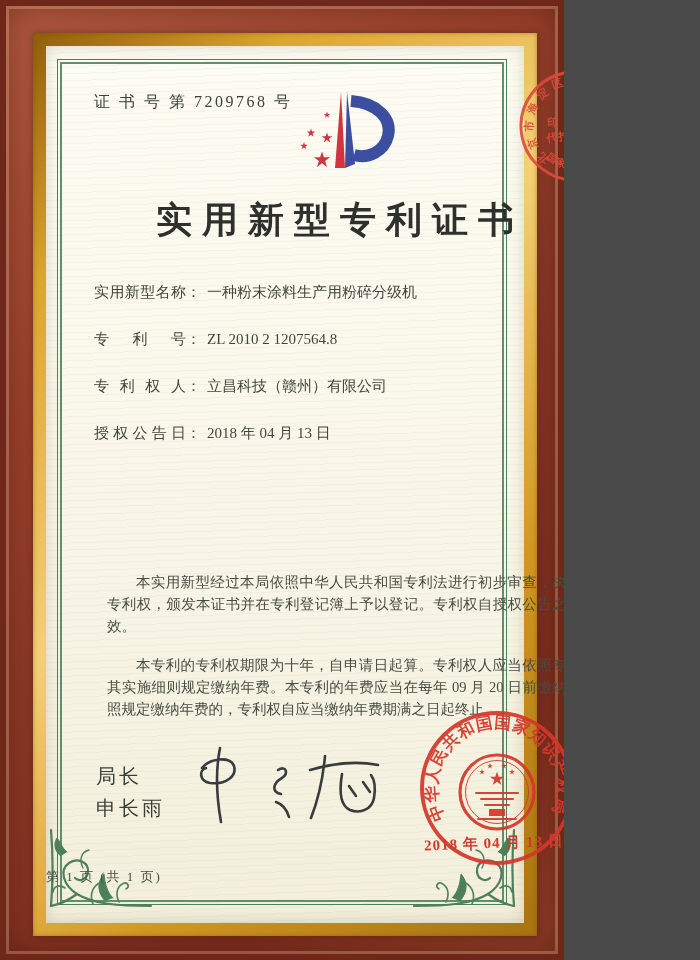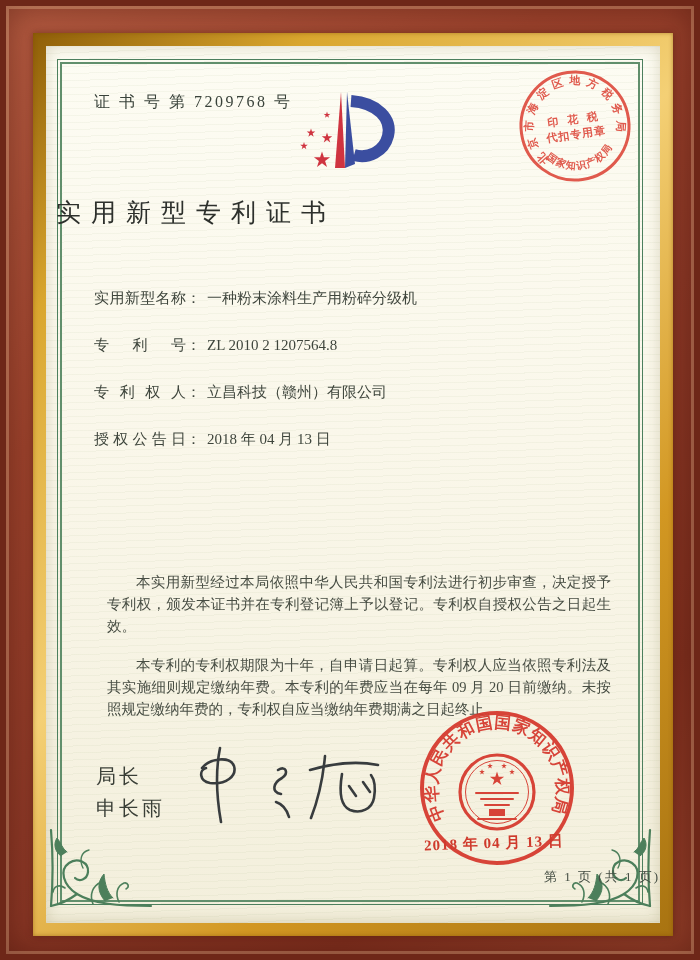--- a/index.html
+++ b/index.html
@@ -1,16 +1,16 @@
 <!DOCTYPE html>
 <html><head>
 <meta charset="utf-8">
 <style>
   html,body{margin:0;padding:0;background:#4a4a4a;}
-  .stage{position:relative;width:700px;height:960px;overflow:hidden;
+  .stage{position:relative;width:564px;height:960px;overflow:hidden;
          font-family:"Liberation Serif","DejaVu Serif",serif;}
   
   .frame-wood{position:absolute;inset:0;
     background:linear-gradient(140deg,#b25a40 0%,#9a422c 30%,#8a3826 55%,#7d2f1e 80%,#8f3d28 100%);
     border:6px solid #6e2718;box-sizing:border-box;
     box-shadow:inset 0 0 0 3px rgba(255,215,170,.28), inset 0 0 34px rgba(55,8,0,.45);}
   .frame-gold{position:absolute;left:33px;top:33px;right:27px;bottom:24px;
     background:linear-gradient(135deg,#8f5f08 0%,#d9a62e 18%,#f4d075 45%,#d29722 72%,#a87311 100%);
     box-shadow:0 0 7px rgba(60,20,0,.45), inset 0 0 4px rgba(120,70,0,.5);}
   .paper{position:absolute;inset:13px;
@@ -20,38 +20,38 @@
     box-shadow:inset 0 0 16px rgba(130,115,60,.28);}
   
   .gborder{position:absolute;left:11px;top:13px;right:17px;bottom:18px;border:1px solid #4c7f5d;}
   .gborder-in{position:absolute;inset:2px;border:2px solid #618f6c;}
   .flourish{position:absolute;color:#4c7f5b;}
   .flourish.bl{left:3px;top:780px;}
   .flourish.br{right:8px;top:780px;transform:scaleX(-1);}
   
   .certno{position:absolute;left:48px;top:46px;font-size:16px;letter-spacing:2.5px;color:#39423a;}
   .logo{position:absolute;left:248px;top:42px;}
-  .title{position:absolute;left:0;right:0;top:150px;text-align:left;font-size:25px;
-         font-weight:400;letter-spacing:10px;text-indent:10px;color:#2d302c;}
+  .title{position:absolute;left:0;right:0;top:150px;text-align:right;font-size:36px;
+         font-weight:700;letter-spacing:10px;text-indent:10px;color:#2d302c;}
   .fields{position:absolute;left:48px;top:236px;display:flex;flex-direction:column;gap:27px;
-          font-size:15px;line-height:20px;color:#3e453c;margin-top:6px;}
+          font-size:15px;line-height:20px;color:#3e453c;}
   .frow{white-space:nowrap;}
   .flabel{display:inline-block;width:92px;text-align:justify;text-align-last:justify;vertical-align:top;}
   .fcolon{display:inline-block;margin-right:6px;}
   .paras{position:absolute;left:44px;top:508px;width:538px;font-size:14.5px;line-height:22px;
          text-align:justify;color:#474d43;}
   .paras p{margin:17px;text-indent:2em;}
   .signer{position:absolute;left:50px;top:714px;font-size:20px;line-height:32px;
           letter-spacing:3px;color:#3a3f37;}
   .signature{position:absolute;left:140px;top:688px;}
   .seal{position:absolute;left:371px;top:662px;opacity:.93;}
   .sealdate{position:absolute;left:366px;top:788px;width:164px;text-align:center;font-size:15px;
             font-weight:600;letter-spacing:1px;color:#cf3a2c;transform:rotate(-2deg);}
   .taxstamp{position:absolute;left:469px;top:20px;transform:rotate(-8deg);opacity:.9;}
-  .footer{position:absolute;left:0;right:0;top:822px;text-align:right;font-size:13px;
+  .footer{position:absolute;left:0;right:0;top:822px;text-align:left;font-size:13px;
           letter-spacing:2px;color:#454e44;}
   svg text{font-family:"Liberation Serif","DejaVu Serif",serif;}
 </style>
 </head>
 <body>
 
 <div class="stage">
   <div class="frame-wood"></div>
   <div class="frame-gold">
     <div class="paper">

